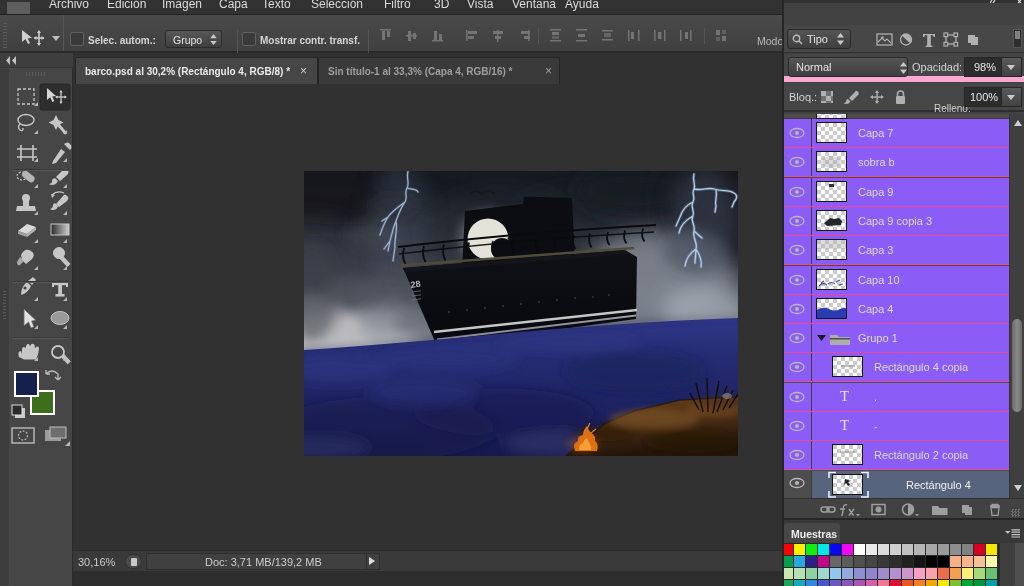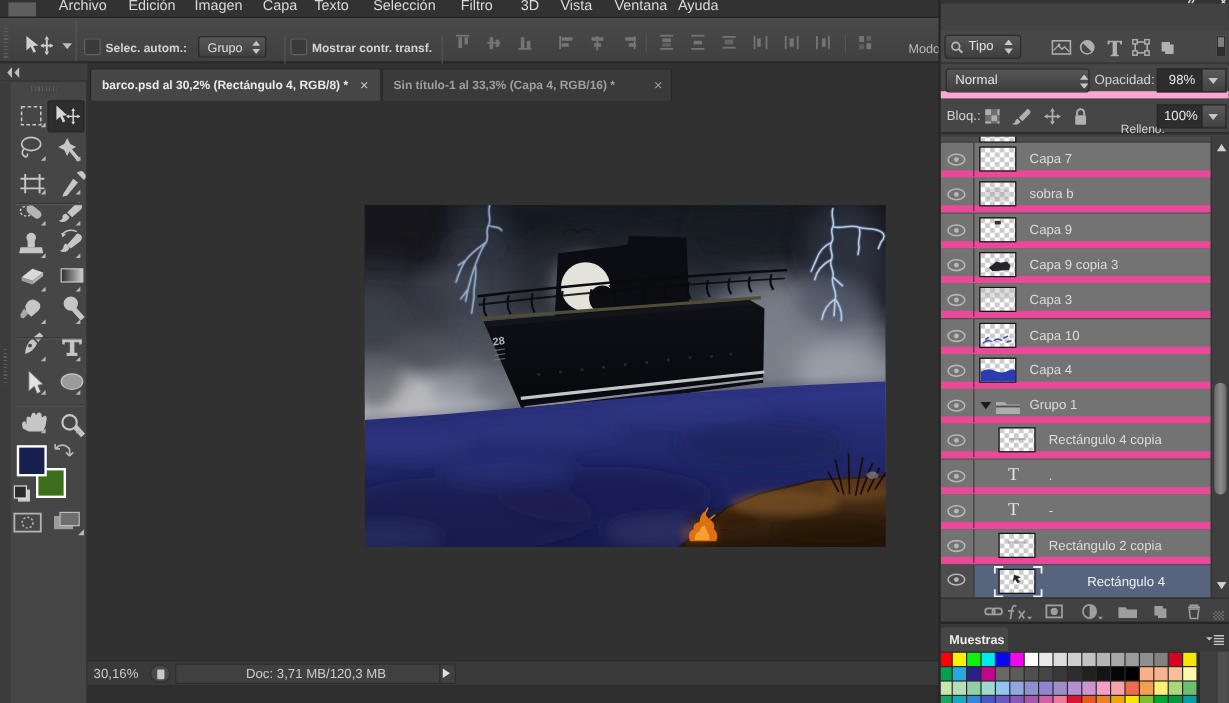--- a/index.html
+++ b/index.html
@@ -1,19 +1,19 @@
 <!DOCTYPE html>
 <html><head><meta charset="utf-8">
 <style>
   * { margin:0; padding:0; box-sizing:border-box; }
   html,body { width:1024px; height:586px; overflow:hidden; }
   body { font-family:"Liberation Sans", sans-serif; background:#313131; position:relative; color:#d8d8d8; }
   .abs { position:absolute; }
   .txt { white-space:nowrap; }
-  .lrow { position:absolute; left:0; width:225px; height:29px; border-bottom:6px solid #ec4899; background:#737373; }
+  .lrow { position:absolute; left:0; width:225px; height:29px; border-bottom:1px solid #ec4899; background:#8b5cf6; }
   .ecol { position:absolute; left:0; top:0; width:28px; height:28px; border-right:1px solid #3d3d3d; }
   .thumb { position:absolute; top:3px; width:31px; height:21px; background:repeating-conic-gradient(#ffffff 0 25%,#cbcbcb 0 50%) 0 0/8px 8px; border:1px solid #161616; overflow:hidden; }
   .lname { position:absolute; top:8px; font-size:11px; color:#dcdcdc; white-space:nowrap; }
   .sw { position:absolute; width:11px; height:11px; }
 </style></head>
 <body>
 
 <div class="abs" style="left:0;top:0;width:1024px;height:14px;background:#323232;overflow:hidden;">
   <div class="abs" style="left:7px;top:2px;width:23px;height:12px;background:#5e5e5e;"></div>
   <div class="abs txt" style="left:49px;top:-3px;font-size:12px;color:#dadada;">Archivo</div>
@@ -479,21 +479,21 @@
   <path d="M275,279 q0,-6 4,-7 q1,-4 4,-5 q2,4 3,6 q2,3 1,6 Z" fill="#f59f35"></path>
   <path d="M283,258 l3,-6 M287,262 l5,-4" stroke="#e88020" stroke-width="1.2"></path>
 </svg>
 </div>
 
 <div class="abs" style="left:73px;top:550px;width:709px;height:21px;background:#3a3a3a;border-top:1px solid #2a2a2a;">
   <div class="abs txt" style="left:5px;top:5px;font-size:11px;color:#cccccc;">30,16%</div>
   <div class="abs" style="left:52px;top:3px;width:17px;height:15px;background:#4a4a4a;border-radius:8px;border:1px solid #303030;"></div>
   <div class="abs" style="left:58px;top:7px;width:6px;height:8px;background:#c9c9c9;border-radius:1px;"></div>
   <div class="abs" style="left:73px;top:2px;width:234px;height:17px;background:#404040;border:1px solid #2e2e2e;"></div>
-  <div class="abs txt" style="left:132px;top:5px;font-size:11px;color:#cccccc;">Doc: 3,71 MB/120,3 MB</div>
+  <div class="abs txt" style="left:132px;top:5px;font-size:11px;color:#cccccc;">Doc: 3,71 MB/139,2 MB</div>
   <div class="abs" style="left:293px;top:2px;width:14px;height:17px;background:#404040;border:1px solid #2e2e2e;"></div>
   <div class="abs" style="left:296px;top:6px;width:0;height:0;border-top:4px solid transparent;border-bottom:4px solid transparent;border-left:6px solid #e0e0e0;"></div>
 </div>
 
 <div class="abs" style="left:73px;top:571px;width:709px;height:15px;background:#2e2e2e;">
   <div class="abs" style="left:18px;top:15px;width:86px;height:14px;background:#454545;border:1px solid #272727;border-bottom:none;">
     <div class="abs txt" style="left:6px;top:1px;font-size:10px;font-weight:bold;color:#dedede;">Línea de tiempo</div>
   </div>
 </div>
 

